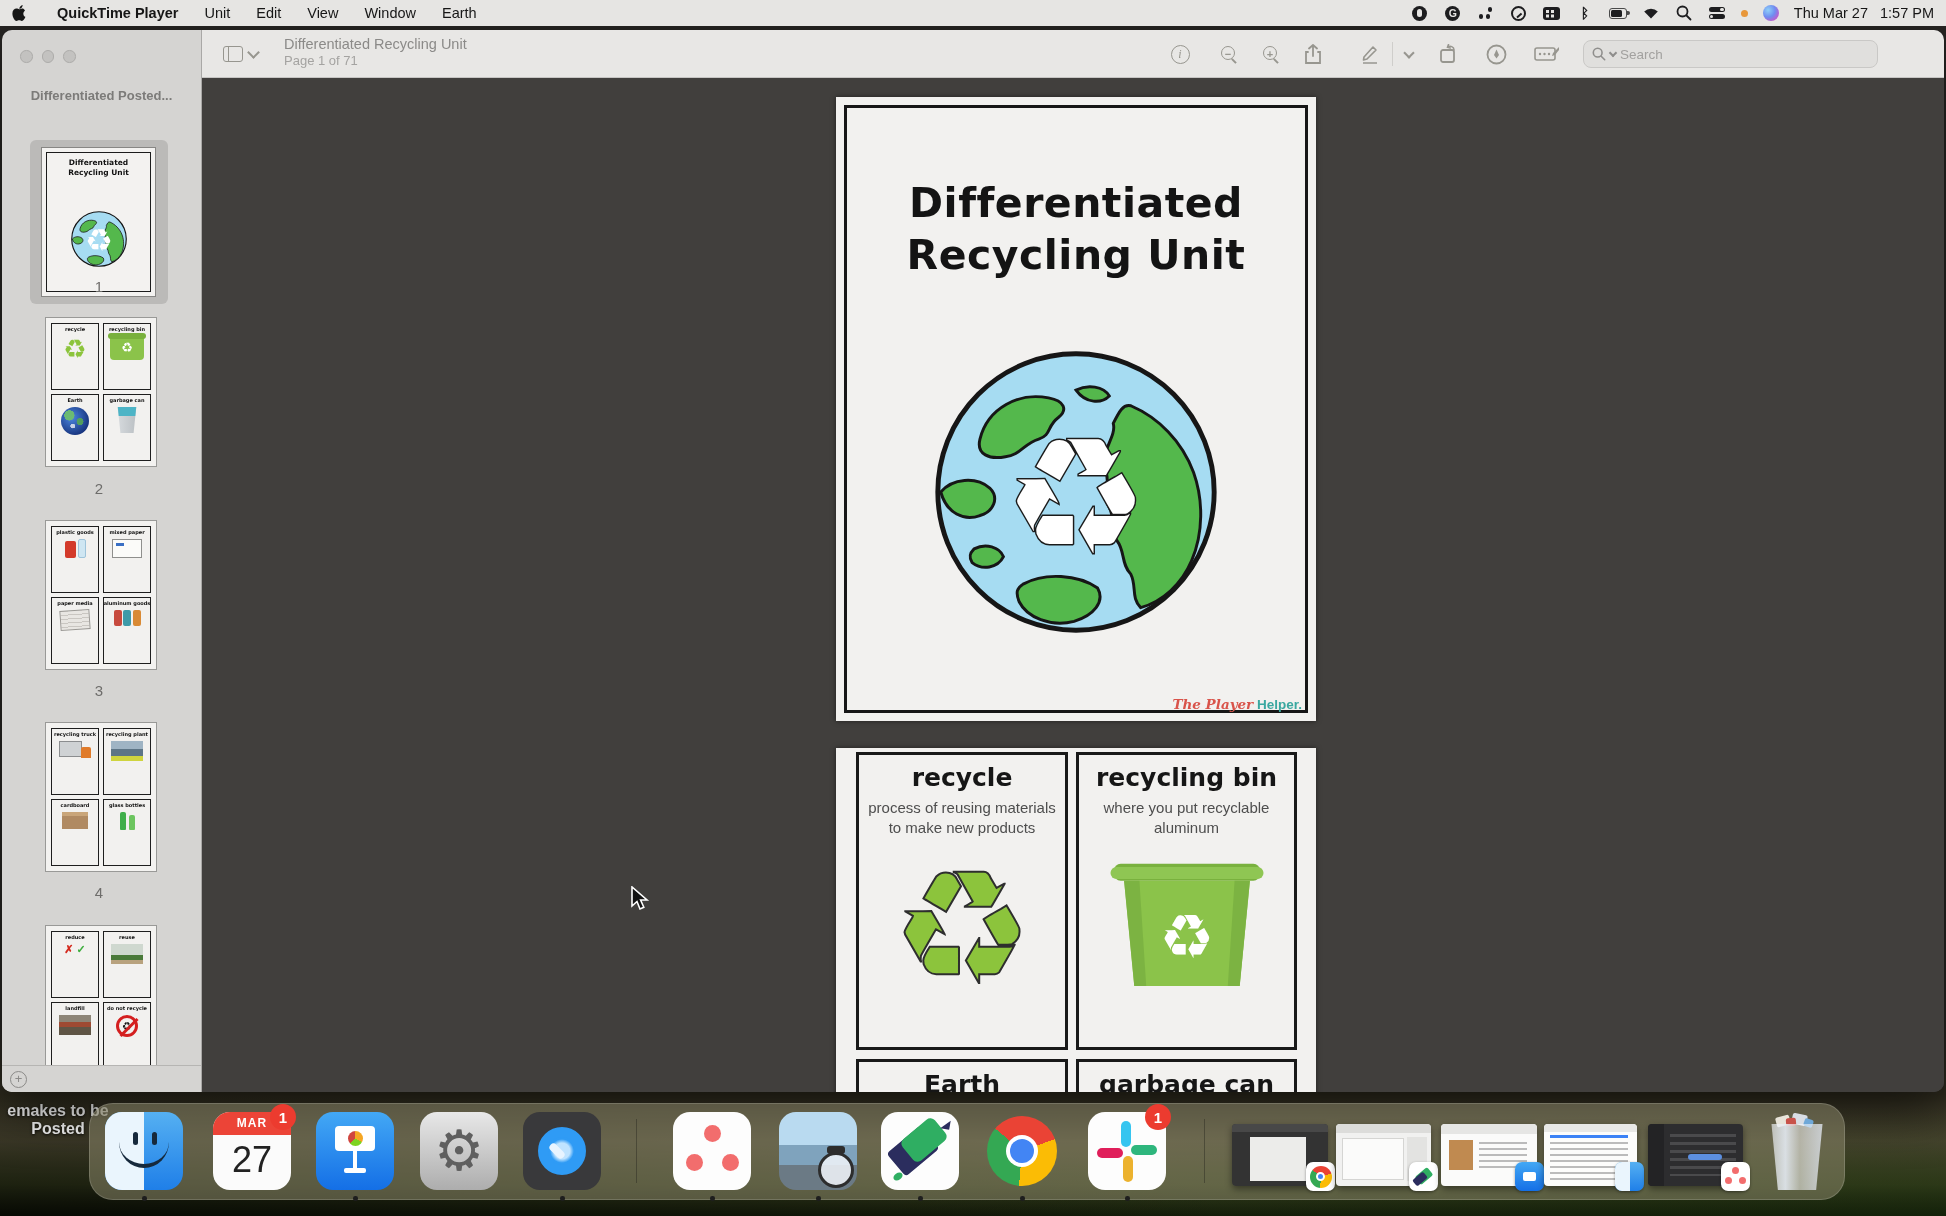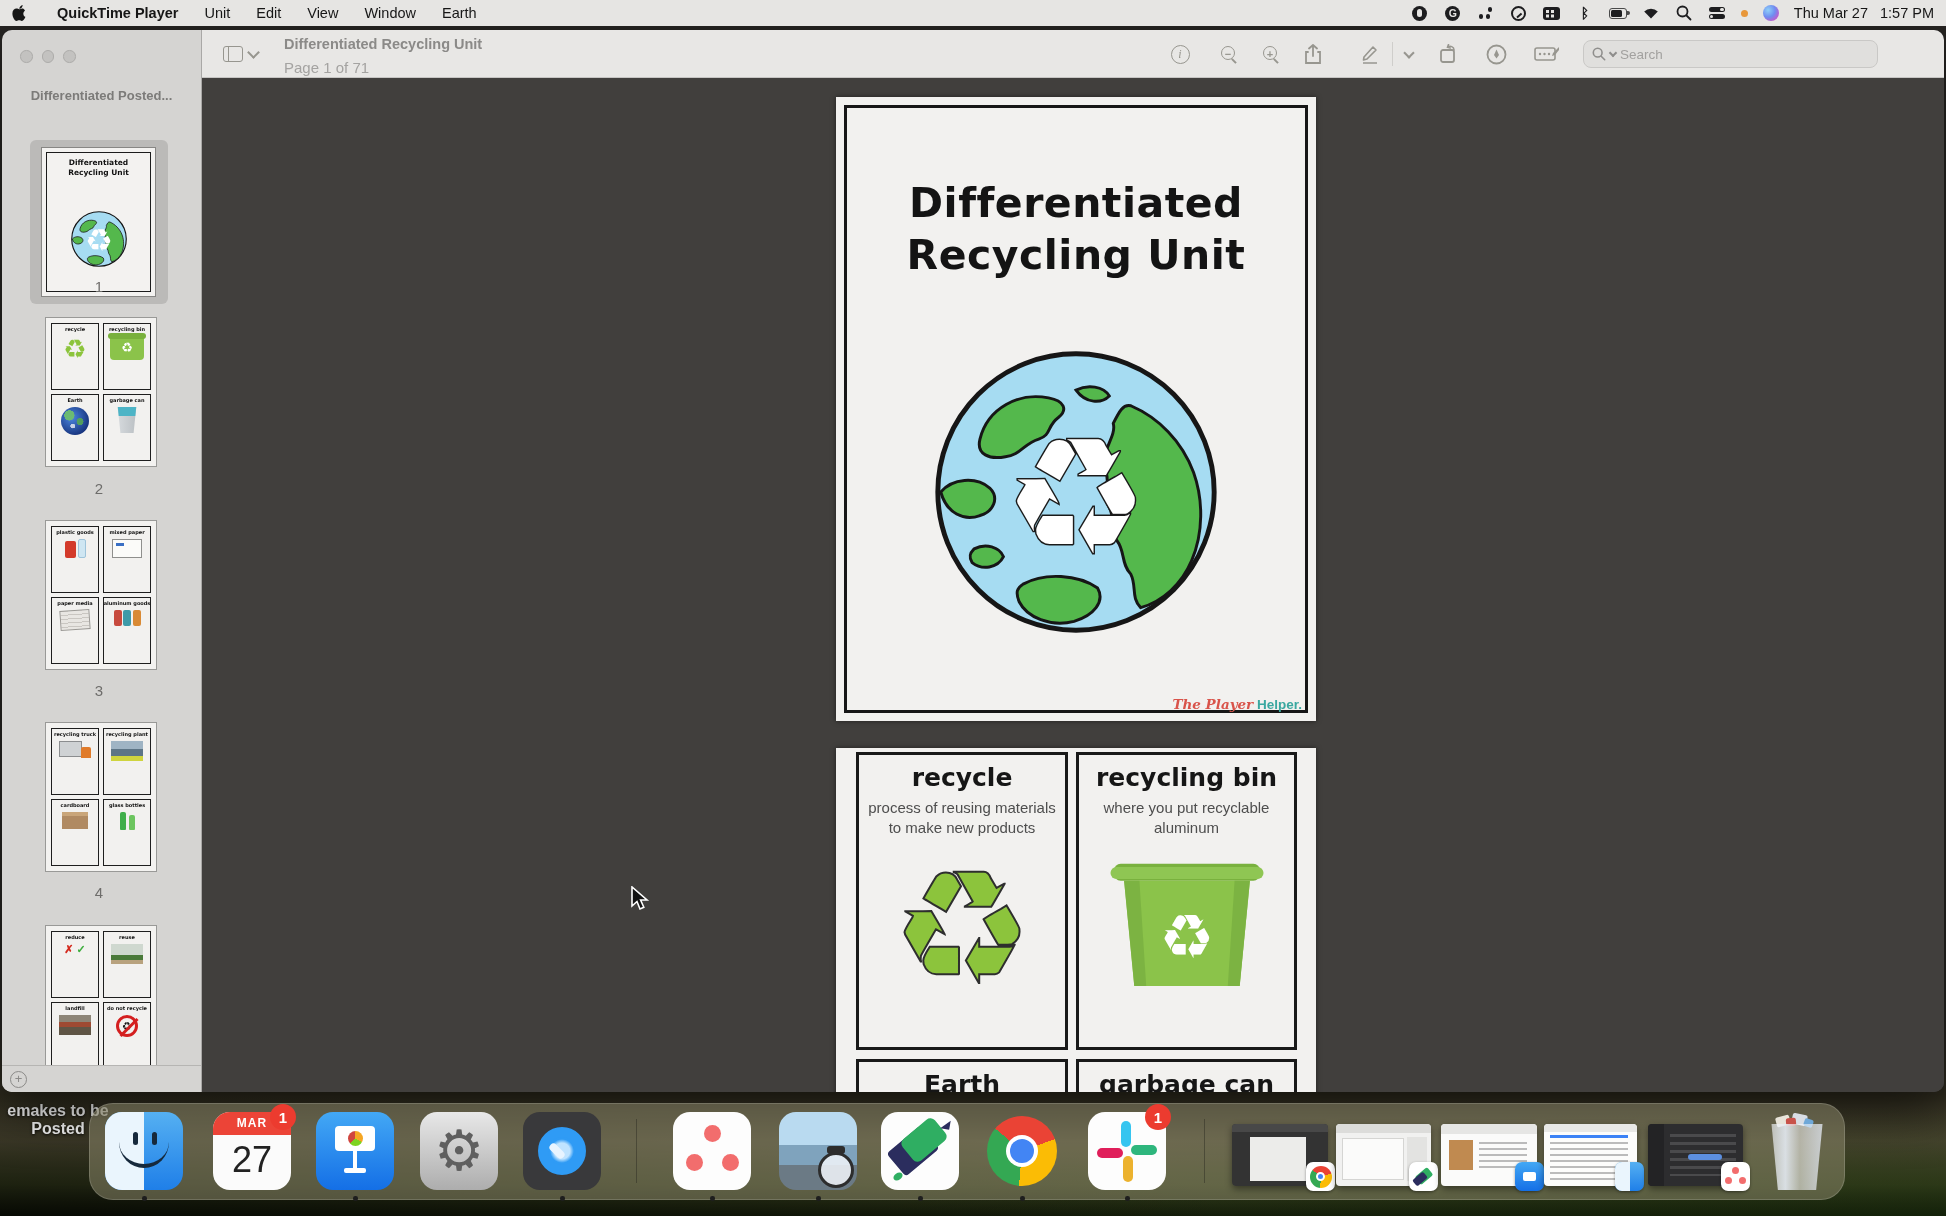--- a/index.html
+++ b/index.html
@@ -113,22 +113,22 @@
     color:#8b8a88; font-size:13px; line-height:14px; text-align:center; }
 
   
   .toolbar { position:absolute; left:200px; top:0; right:0; height:48px; background:#e8e7e5; border-bottom:1px solid #c6c5c3; }
   .tb-icon { position:absolute; top:10px; width:30px; height:28px; display:flex; align-items:center; justify-content:center; color:#97968f; }
   .sbtoggle { left:16px; }
   .sbt-rect { width:20px; height:16px; border:1.8px solid #97968f; border-radius:3px; position:relative; }
   .sbt-rect::before { content:""; position:absolute; left:4px; top:0; bottom:0; width:1.8px; background:#97968f; }
   .chev { width:9px; height:9px; border-right:2px solid #97968f; border-bottom:2px solid #97968f; transform:rotate(45deg); margin-top:-4px; }
   .tb-title { position:absolute; left:82px; top:6px; }
-  .tb-title .t1 { font-size:14.5px; font-weight:bold; color:#8b8a88; }
-  .tb-title .t2 { font-size:15px; color:#a4a3a1; margin-top:7px; }
+  .tb-title .t1 { font-size:14.5px; font-weight:normal; color:#8b8a88; }
+  .tb-title .t2 { font-size:13px; color:#a4a3a1; margin-top:1px; }
   .circ-i { width:19px; height:19px; border:1.8px solid #97968f; border-radius:50%; display:flex; align-items:center; justify-content:center;
     font-size:12px; font-style:italic; font-family:"Liberation Serif",serif; }
   .mag { position:relative; width:16px; height:16px; }
   .mag::before { content:""; position:absolute; left:0; top:0; width:12px; height:12px; border:1.8px solid #97968f; border-radius:50%; }
   .mag::after { content:""; position:absolute; right:0px; bottom:0px; width:6px; height:1.8px; background:#97968f; transform:rotate(45deg); }
   .mag .sign { position:absolute; left:3px; top:2px; width:8px; text-align:center; font-size:11px; color:#97968f; font-weight:bold; }
   .tb-sep { position:absolute; top:12px; width:1px; height:24px; background:#cfcecb; }
   .chev-only { width:8px; height:8px; border-right:2px solid #97968f; border-bottom:2px solid #97968f; transform:rotate(45deg); margin-top:-3px; }
   .search { position:absolute; left:1381px; top:10px; width:295px; height:28px; border-radius:8px;
     background:#e0dfdd; border:1px solid #c9c8c6; display:flex; align-items:center; padding:0 8px; gap:4px; }

